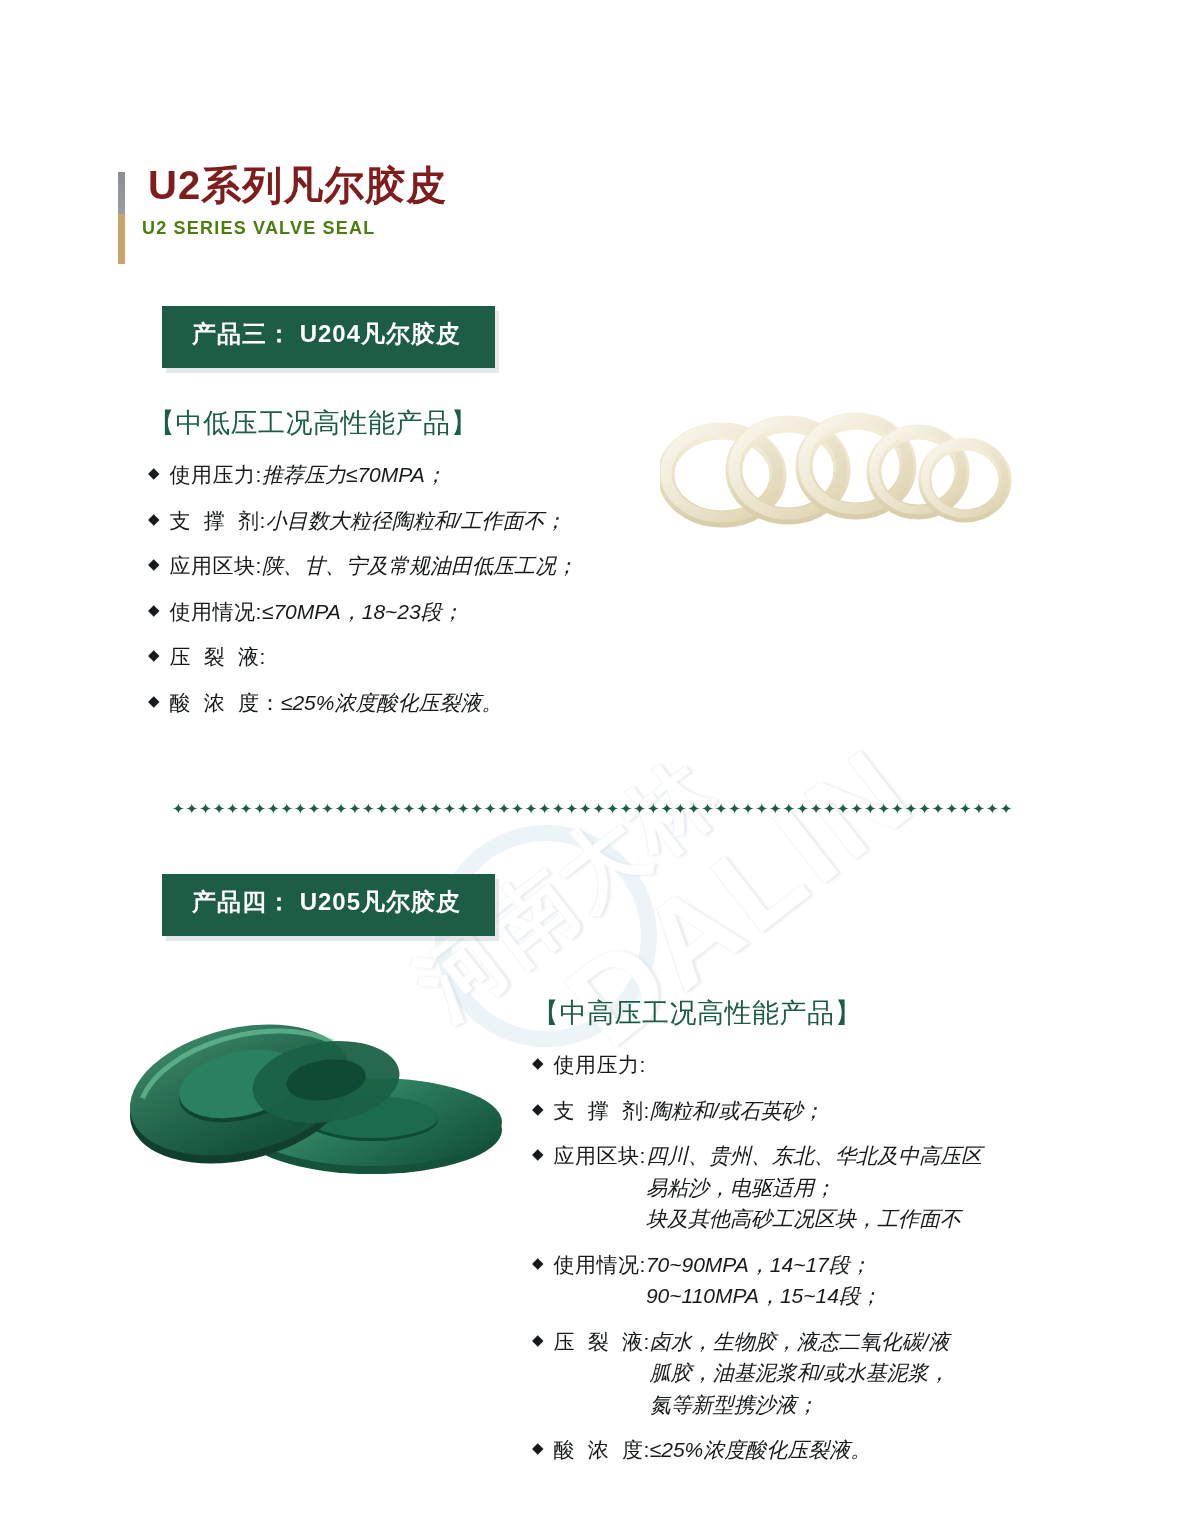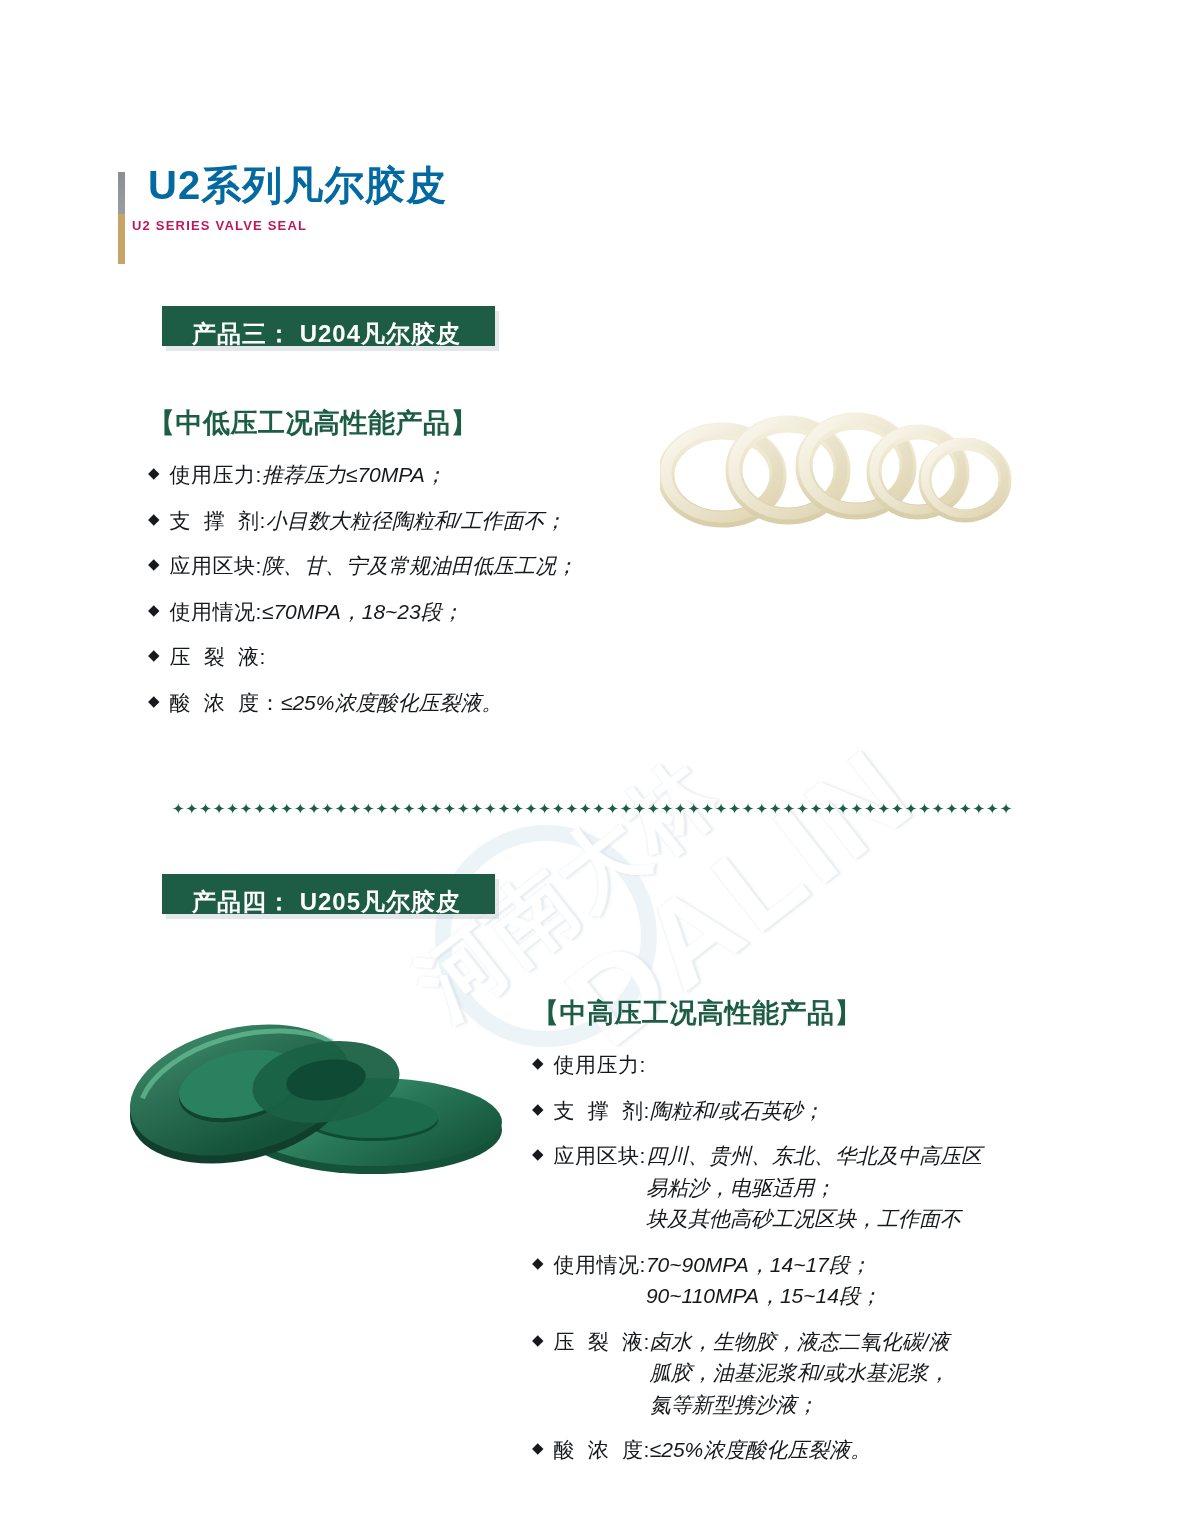--- a/index.html
+++ b/index.html
@@ -74,52 +74,52 @@
     top: 12px;
     width: 7px;
     height: 92px;
     background: linear-gradient(180deg, #8b8f93 0%, #9a9da0 45%, #c9a46a 46%, #c9a46a 100%);
   }
   .header-title {
     margin: 0 0 0 30px;
     font-size: 40px;
     font-weight: 800;
     letter-spacing: 1px;
-    color: #0369a1;
+    color: #7f1d1d;
     line-height: 1.25;
   }
   .header-sub {
-    margin: 8px 0 0 14px;
-    font-size: 13px;
+    margin: 8px 0 0 24px;
+    font-size: 18px;
     font-weight: 600;
     letter-spacing: 1.2px;
-    color: #be185d;
+    color: #4d7c0f;
   }
 
   
   .banner {
     position: absolute;
     z-index: 3;
-    height: 40px;
+    height: 62px;
     line-height: 56px;
     padding: 0 34px 0 30px;
     color: #ffffff;
     font-size: 24px;
     font-weight: 700;
     letter-spacing: 1px;
     background: #1d5c45;
     box-shadow: 4px 5px 0 rgba(180,190,195,0.35);
   }
   #banner-1 { left: 162px; top: 306px; }
   #banner-2 { left: 162px; top: 874px; }
 
   
   .block-title {
     font-size: 27px;
-    font-weight: 700;
+    font-weight: 400;
     color: #1d5c45;
     letter-spacing: 0.5px;
     margin: 0 0 18px 0;
   }
   .spec-list {
     list-style: none;
     margin: 0;
     padding: 0;
   }
   .spec-item {

